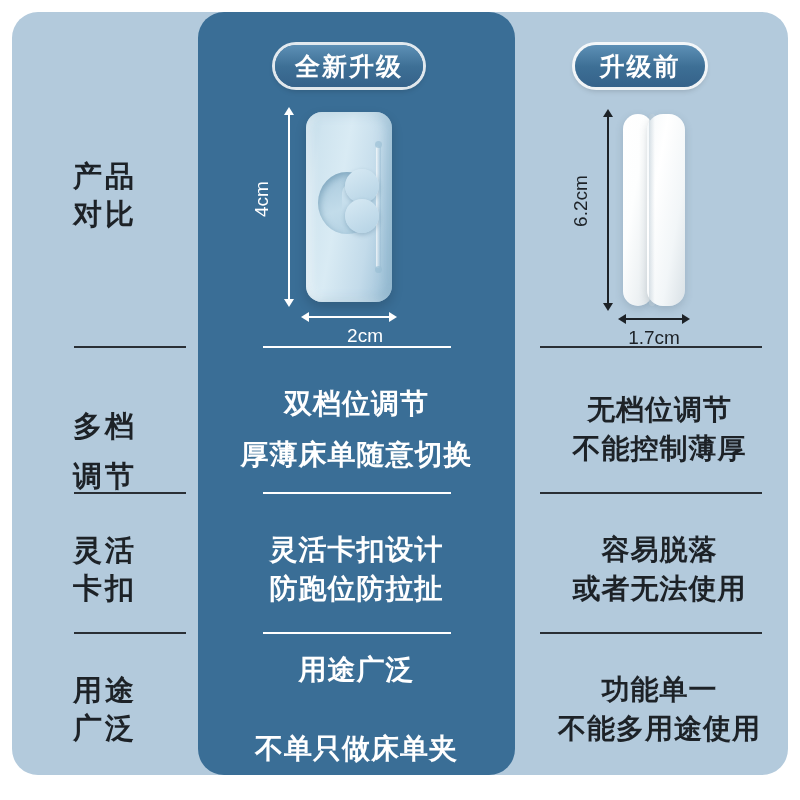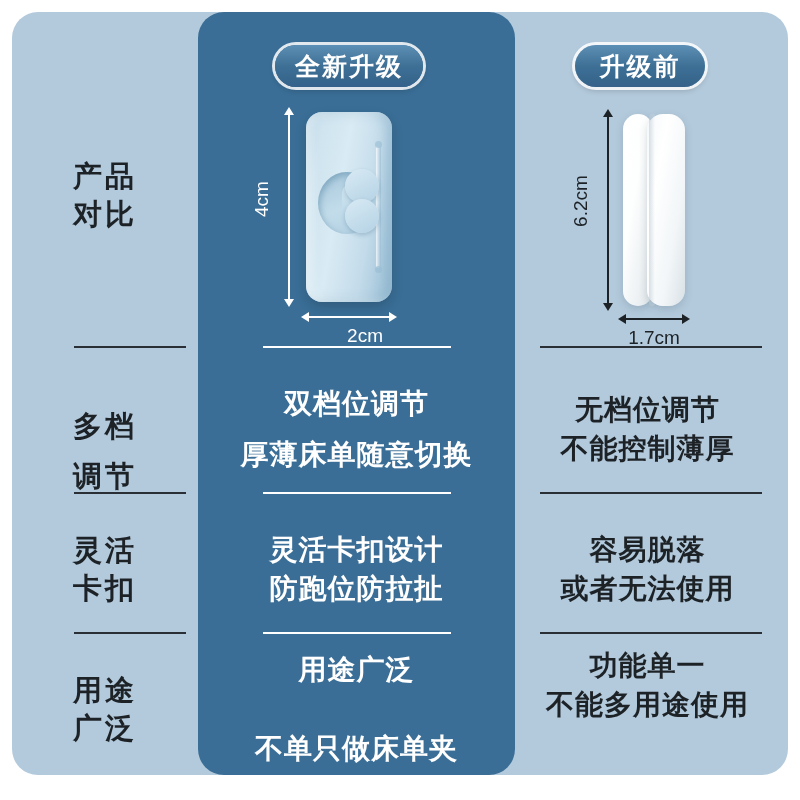--- a/index.html
+++ b/index.html
@@ -56,21 +56,21 @@
   }
   .label-cell .ln{
     color:#1d2227;font-size:29px;font-weight:bold;
     line-height:1.32;letter-spacing:3px;
   }
   .mid-cell{left:198px;width:317px;}
   .mid-cell .ln{
     color:#ffffff;font-size:28px;font-weight:bold;
     line-height:1.40;letter-spacing:1px;white-space:nowrap;
   }
-  .right-cell{left:515px;width:265px;}
+  .right-cell{left:515px;width:265px;padding-left:12px;}
   .right-cell .ln{
     color:#1d2227;font-size:28px;font-weight:bold;
     line-height:1.40;letter-spacing:1px;white-space:nowrap;
   }
 
   
   .new-art{position:absolute;left:198px;top:100px;width:317px;height:240px;}
   .clip-new{
     position:absolute;left:108px;top:12px;width:86px;height:190px;
     border-radius:16px;
@@ -275,18 +275,18 @@
   <div class="div-line div-dark" style="left:540px;top:632px;width:222px;"></div>
 
   <div class="cell label-cell" style="top:662px;height:94px;">
     <div class="ln">用途</div>
     <div class="ln">广泛</div>
   </div>
   <div class="cell mid-cell" style="top:662px;height:94px;gap:40px;">
     <div class="ln">用途广泛</div>
     <div class="ln">不单只做床单夹</div>
   </div>
-  <div class="cell right-cell" style="top:638px;height:94px;">
+  <div class="cell right-cell" style="top:662px;height:94px;">
     <div class="ln">功能单一</div>
     <div class="ln">不能多用途使用</div>
   </div>
 
 </div>
 
 </body></html>

